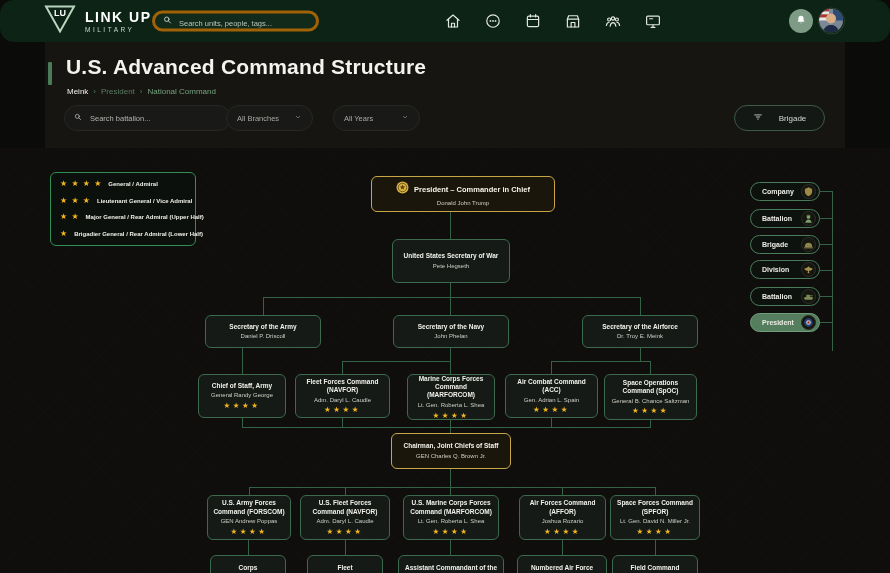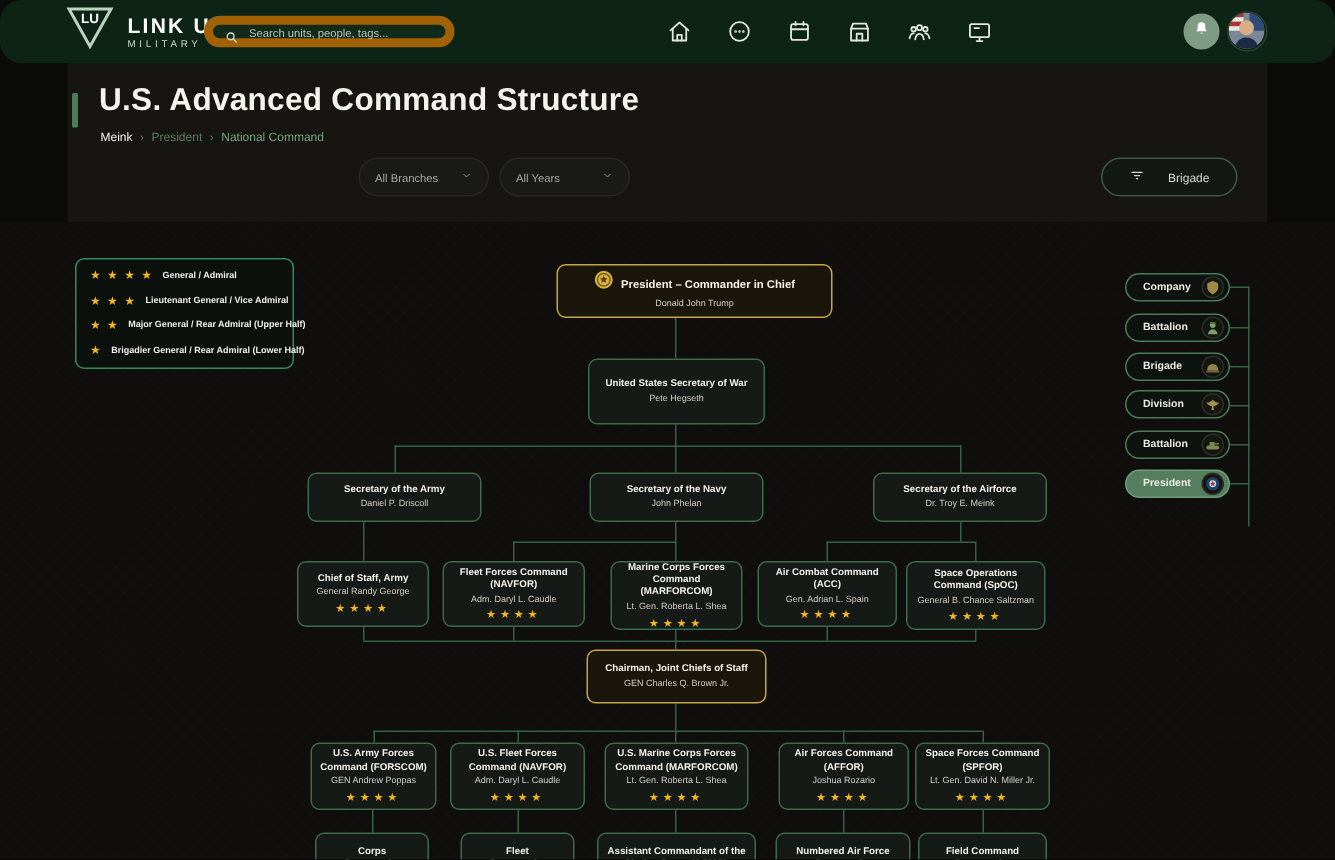--- a/index.html
+++ b/index.html
@@ -4,22 +4,22 @@
 <style>
   html,body{margin:0;padding:0;background:#070707;}
   #app{position:relative;width:890px;height:573px;overflow:hidden;background:#0b0b0a;
        font-family:"Liberation Sans",sans-serif;-webkit-font-smoothing:antialiased;}
   
   .navbar{position:absolute;left:0;top:0;width:890px;height:42px;background:#0c2315;z-index:30;border-radius:14px;}
   .nav-abs{position:absolute;top:50%;transform:translateY(-50%);}
   .logo-wrap{left:44px;display:flex;align-items:center;gap:9px;}
   .logo-text .lt1{font-size:14px;font-weight:bold;color:#ffffff;letter-spacing:1.5px;line-height:14px;}
   .logo-text .lt2{font-size:6.5px;color:#cdd8cd;letter-spacing:2.5px;margin-top:2px;}
-  .nav-search{left:136px;width:167px;height:21px;background:#112a1a;border:6px solid #a16207;
-      border-radius:11px;display:flex;align-items:flex-start;padding:0 8px;gap:5px;box-sizing:border-box;}
+  .nav-search{left:152px;width:167px;height:21px;background:#112a1a;border:3px solid #a16207;
+      border-radius:11px;display:flex;align-items:flex-end;padding:0 8px;gap:5px;box-sizing:border-box;}
   .nav-search input{background:transparent;border:none;outline:none;color:#cfd8cf;font-size:7.5px;
       width:100%;font-family:"Liberation Sans",sans-serif;}
   .nav-search input::placeholder{color:#b9c4ba;}
   .nav-icons{left:444px;display:flex;gap:22px;align-items:center;}
   .nav-ic{width:18px;height:18px;color:#e2e7e1;cursor:pointer;}
   .nav-ic svg{width:18px;height:18px;stroke:#e2e7e1;fill:none;stroke-width:1.6;stroke-linecap:round;stroke-linejoin:round;}
   .bell-btn{left:789px;width:24px;height:24px;border-radius:50%;background:#7e9b86;
       display:flex;align-items:center;justify-content:center;}
   .avatar{left:818px;width:25px;height:25px;border-radius:50%;overflow:hidden;border:1px solid #28422f;}
   
@@ -30,21 +30,21 @@
   .bc-home{color:#f2f2ee;}
   .bc-sep{color:#4e7a5d;}
   .bc-l2{color:#5c7a64;}
   .bc-l3{color:#74a27f;}
   .pill{position:absolute;height:26px;border-radius:13px;background:#191917;border:1px solid #272724;
       box-sizing:border-box;display:flex;align-items:center;font-size:7.5px;color:#a7a7a3;}
   .f-search{left:19px;top:63px;width:167px;padding:0 9px;gap:6px;}
   .f-search input{background:transparent;border:none;outline:none;color:#c9c9c5;font-size:7.5px;width:100%;
       font-family:"Liberation Sans",sans-serif;}
   .f-search input::placeholder{color:#b3b3af;}
-  .f-dd1{left:194px;top:63px;width:87px;padding:0 10px;justify-content:space-between;}
+  .f-dd1{left:181px;top:63px;width:87px;padding:0 10px;justify-content:space-between;}
   .f-dd2{left:288px;top:63px;width:87px;padding:0 10px;justify-content:space-between;}
   .f-adv{left:689px;top:63px;width:91px;background:#141814;border:1px solid #3c5a45;justify-content:center;
       gap:16px;color:#d6d9d4;font-size:8px;}
   .chev svg{width:8px;height:8px;stroke:#8f938f;fill:none;stroke-width:2;}
   
   .chart-area{position:absolute;left:0;top:148px;width:890px;height:425px;background:#0f0e0c;}
   .chart-area::before{content:"";position:absolute;inset:0;opacity:.5;
       background-image:repeating-linear-gradient(45deg,rgba(255,255,255,.015) 0 1px,transparent 1px 8px),
                        repeating-linear-gradient(-45deg,rgba(255,255,255,.015) 0 1px,transparent 1px 8px);}
   .layer{position:absolute;left:0;top:0;width:890px;height:573px;z-index:5;}
@@ -184,20 +184,29 @@
     <div class="accent-bar"></div>
     <div class="page-title">U.S. Advanced Command Structure</div>
     <div class="breadcrumb">
       <span class="bc-home">Meink</span>
       <span class="bc-sep">›</span>
       <span class="bc-l2">President</span>
       <span class="bc-sep">›</span>
       <span class="bc-l3">National Command</span>
     </div>
 
+    <div class="pill f-search">
+      <span>
+        <svg width="8" height="8" viewBox="0 0 24 24" fill="none" stroke="#b3b3af" stroke-width="2.4" stroke-linecap="round">
+          <circle cx="10" cy="10" r="6"></circle>
+            <path d="M14.5 14.5L20 20"></path>
+        </svg>
+      </span>
+      <input type="text" placeholder="Search battalion..." style="">
+    </div>
 
     <div class="pill f-dd1">
       <span>All Branches</span>
       <span class="chev">
         <svg viewBox="0 0 24 24">
             <path d="M6 9l6 6 6-6"></path>
           </svg>
       </span>
     </div>
 

